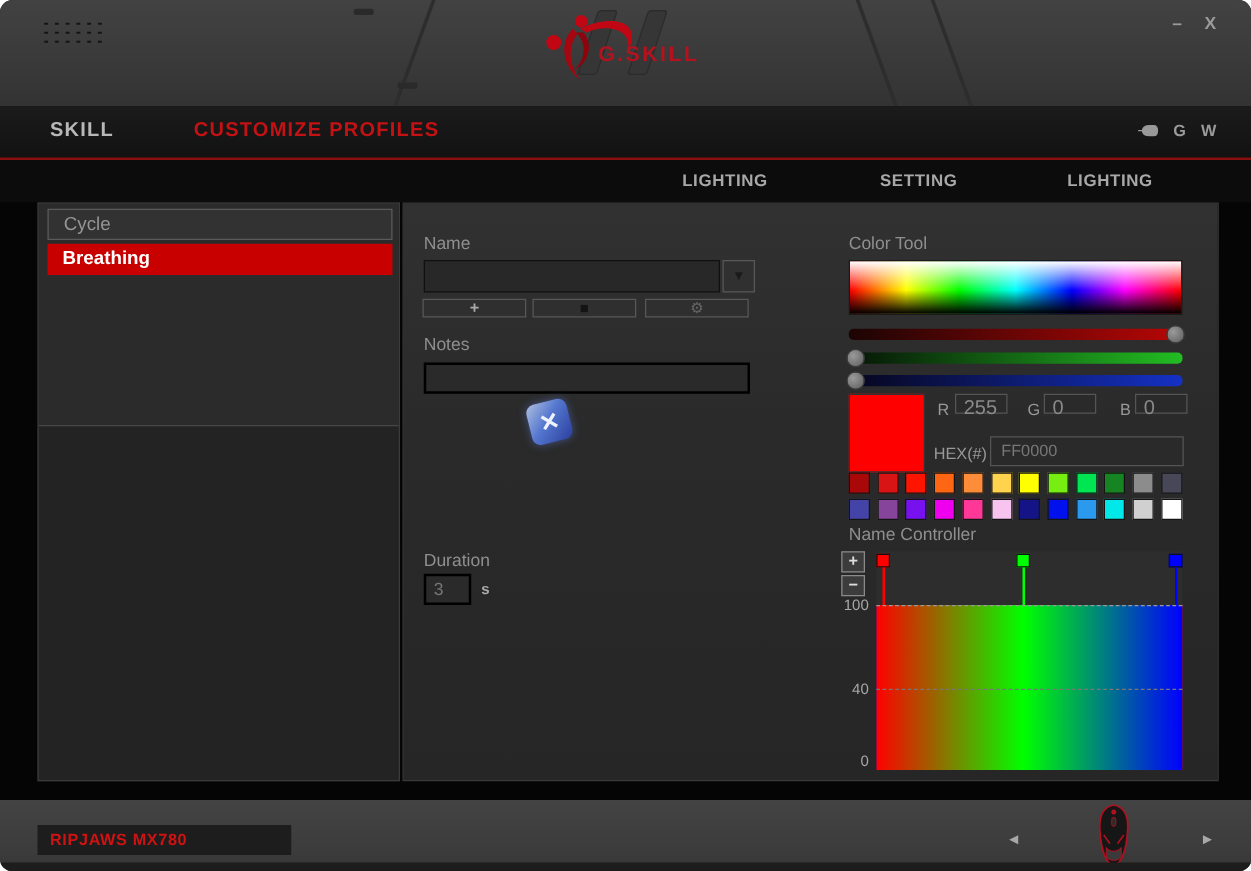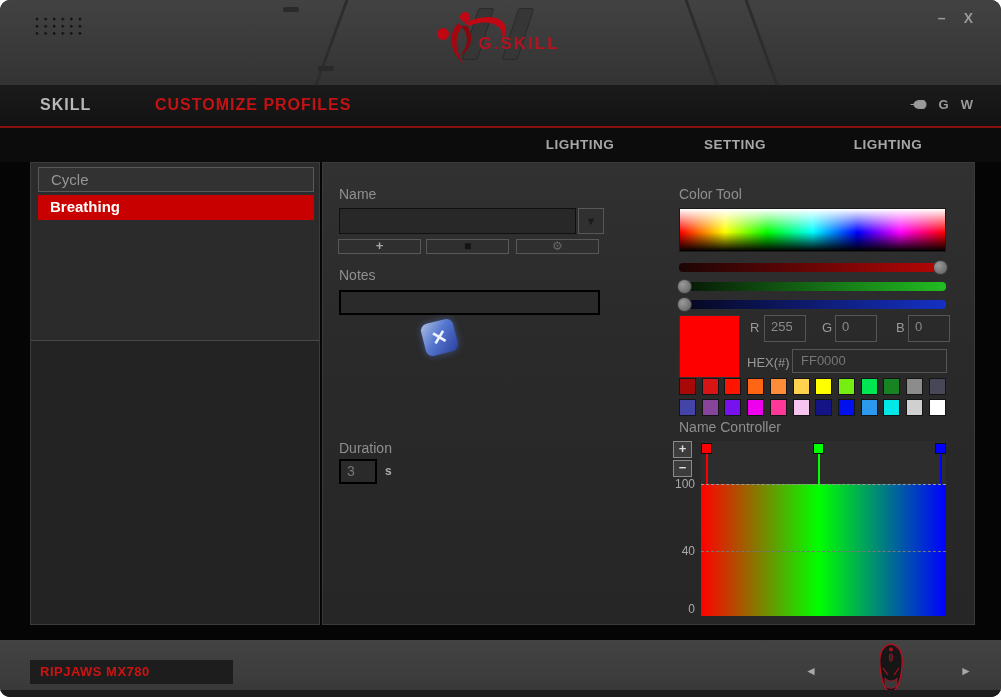--- a/index.html
+++ b/index.html
@@ -82,22 +82,22 @@
   .cslider{position:absolute;left:356px;width:267px;height:9px;border-radius:4px;cursor:pointer;}
   .sl-red{top:100px;background:linear-gradient(to right,#1c0404,#b80606);}
   .sl-green{top:119px;background:linear-gradient(to right,#061406,#22bd22);}
   .sl-blue{top:137px;background:linear-gradient(to right,#06061c,#1531c4);}
   .handle{position:absolute;top:-3.5px;width:15px;height:15px;border-radius:50%;
     background:radial-gradient(circle at 35% 35%,#9a9a9a,#6e6e6e 70%);border:1px solid #3a3a3a;cursor:grab;}
   .h-right{right:-2px}.h-left{left:-2px}
 
   .preview{position:absolute;left:356px;top:152px;width:61px;height:63px;border:1px solid #333;}
   .rgb-label{position:absolute;top:157px;color:#999;font-size:13px;}
-  .rgb-input{position:absolute;top:152px;width:42px;height:27px;background:#2a2a2a;border:1px solid #555;
-    color:#8a8a8a;font-size:13px;padding-left:6px;line-height:22px;}
+  .rgb-input{position:absolute;top:152px;width:42px;height:16px;background:#2a2a2a;border:1px solid #555;
+    color:#8a8a8a;font-size:16px;padding-left:6px;line-height:22px;}
   .hex-label{position:absolute;left:424px;top:192px;color:#999;font-size:13px;}
   .hex-input{position:absolute;left:469px;top:186px;width:155px;height:24px;background:#2a2a2a;border:1px solid #555;
     color:#777;font-size:13px;padding-left:8px;line-height:22px;}
 
   .swatch-row{position:absolute;left:356px;width:267px;height:17px;display:flex;justify-content:space-between;}
   .sr1{top:215px}.sr2{top:236px}
   .swatch{width:17px;height:17px;border:1px solid #141414;cursor:pointer;}
 
   
   .cc-btn{position:absolute;left:350px;width:19px;height:17px;background:#3c3c3c;border:1px solid #8a8a8a;

